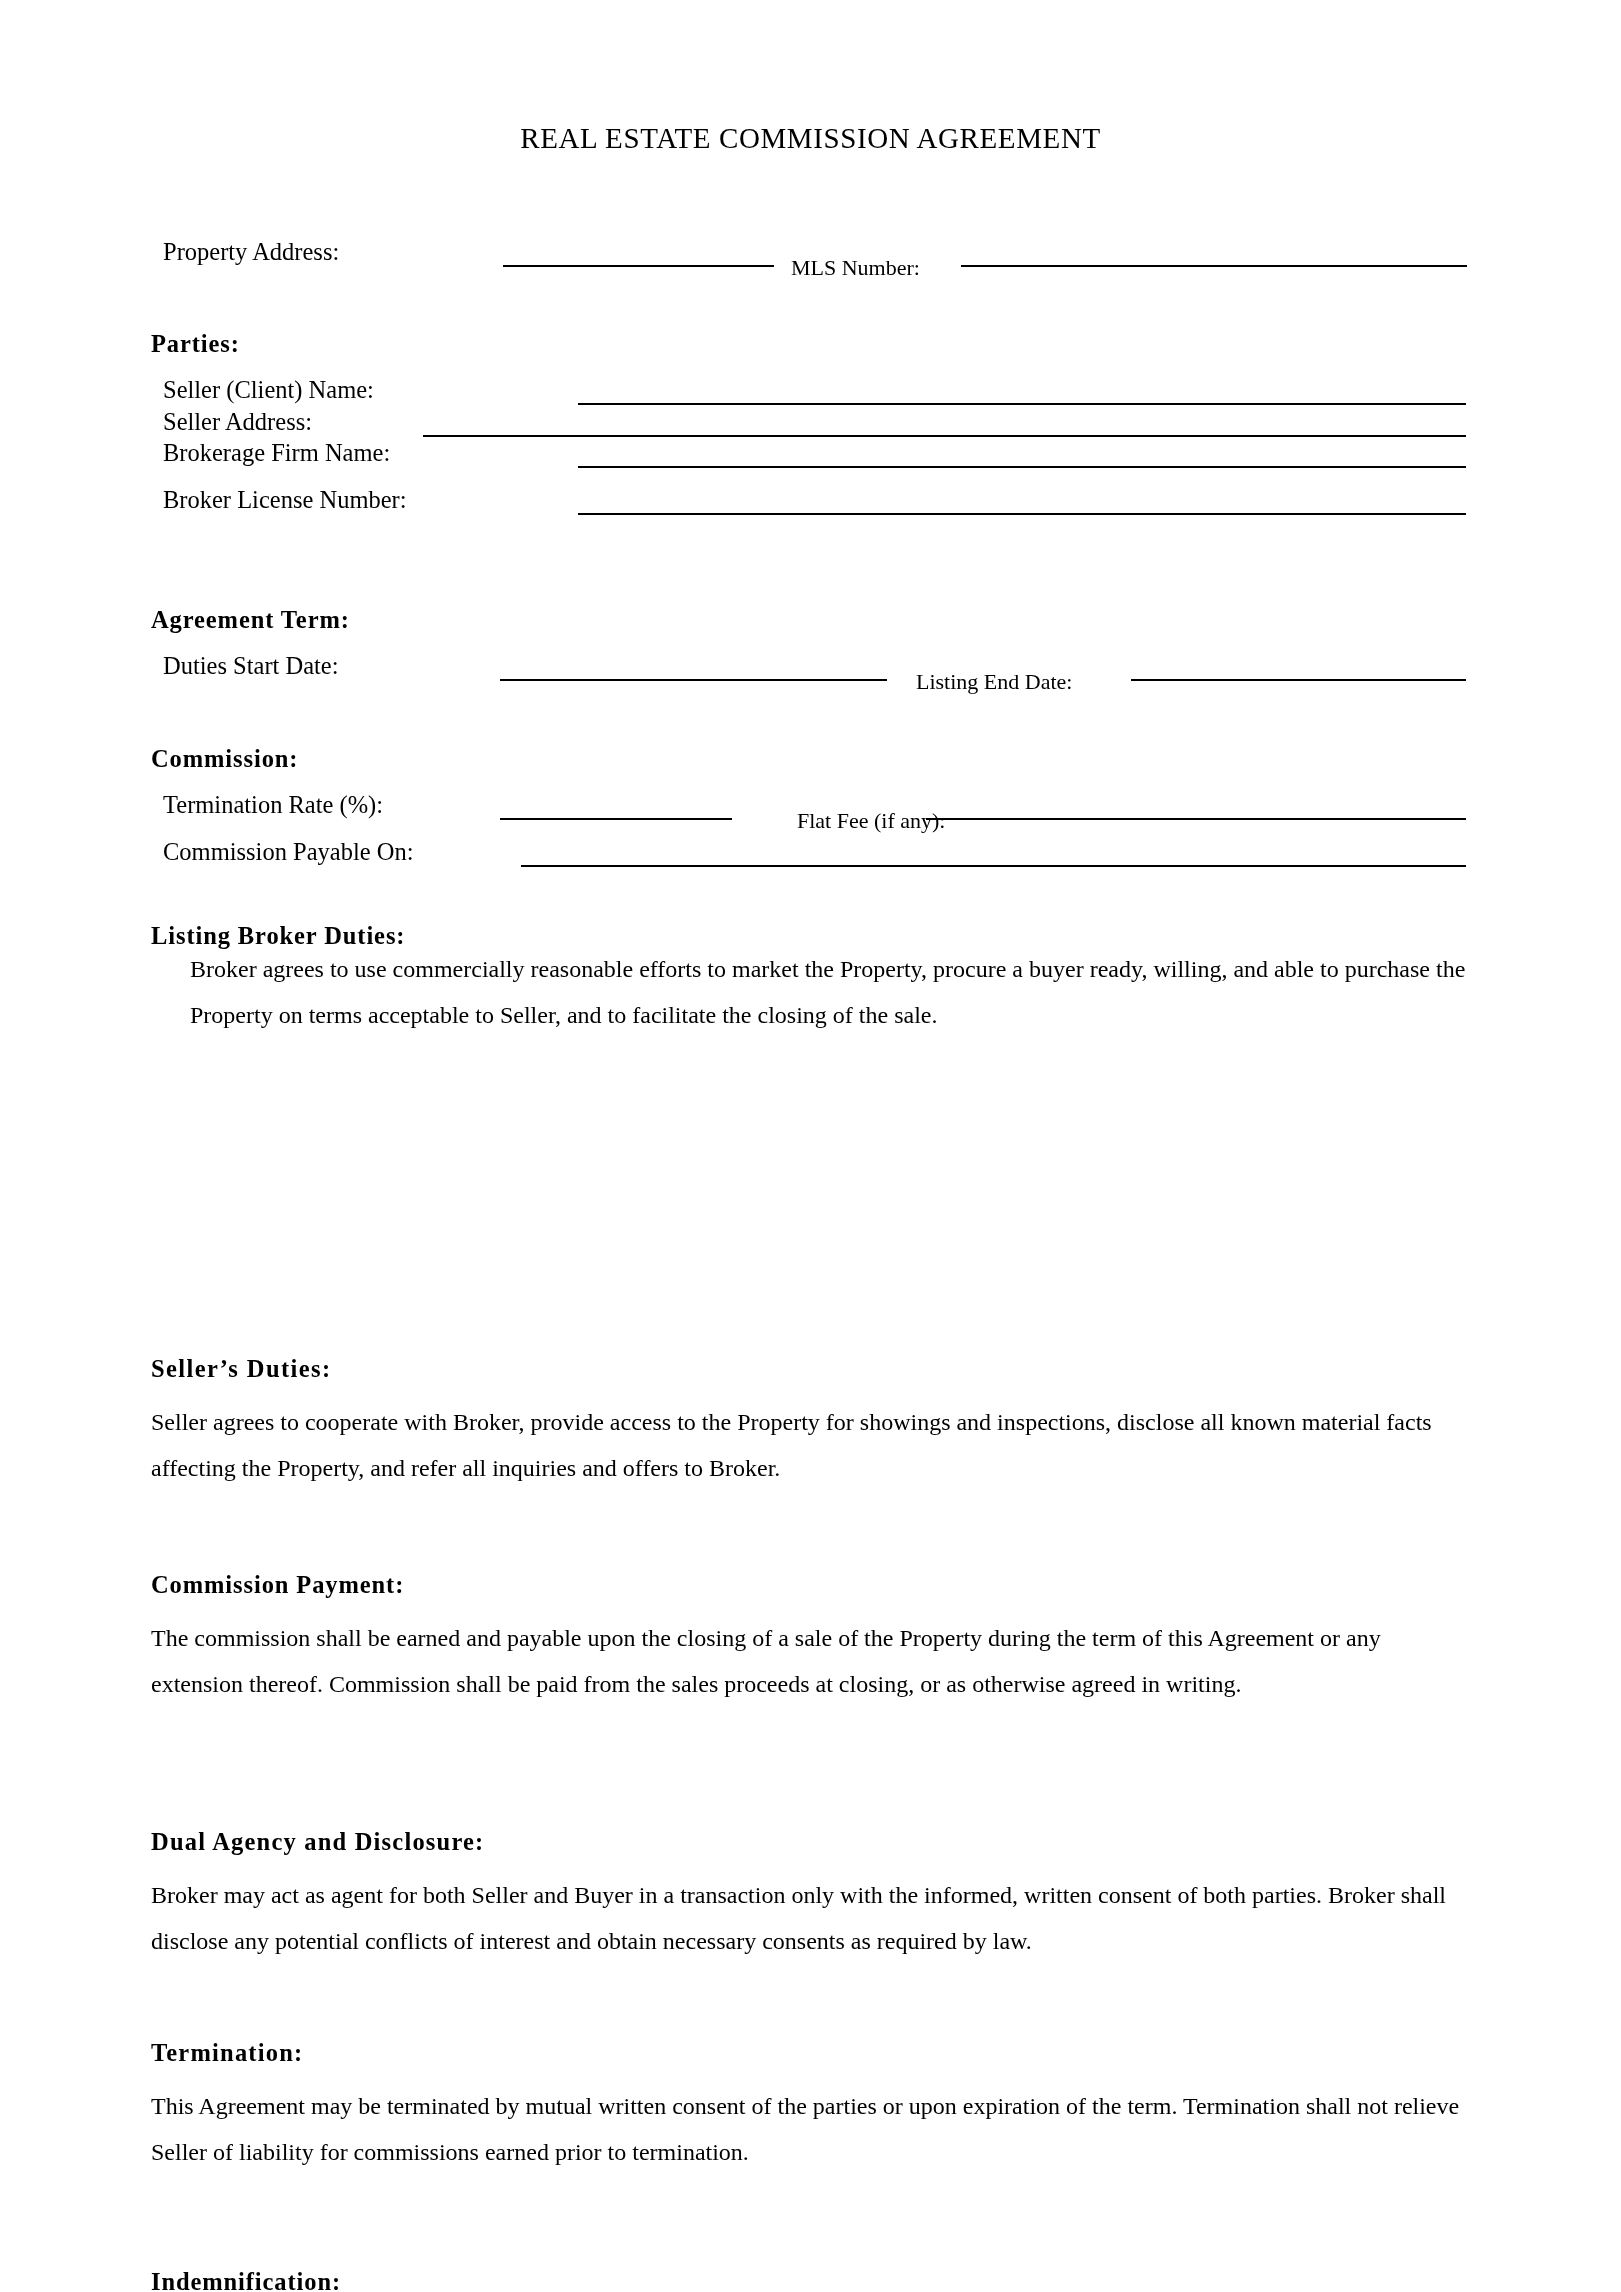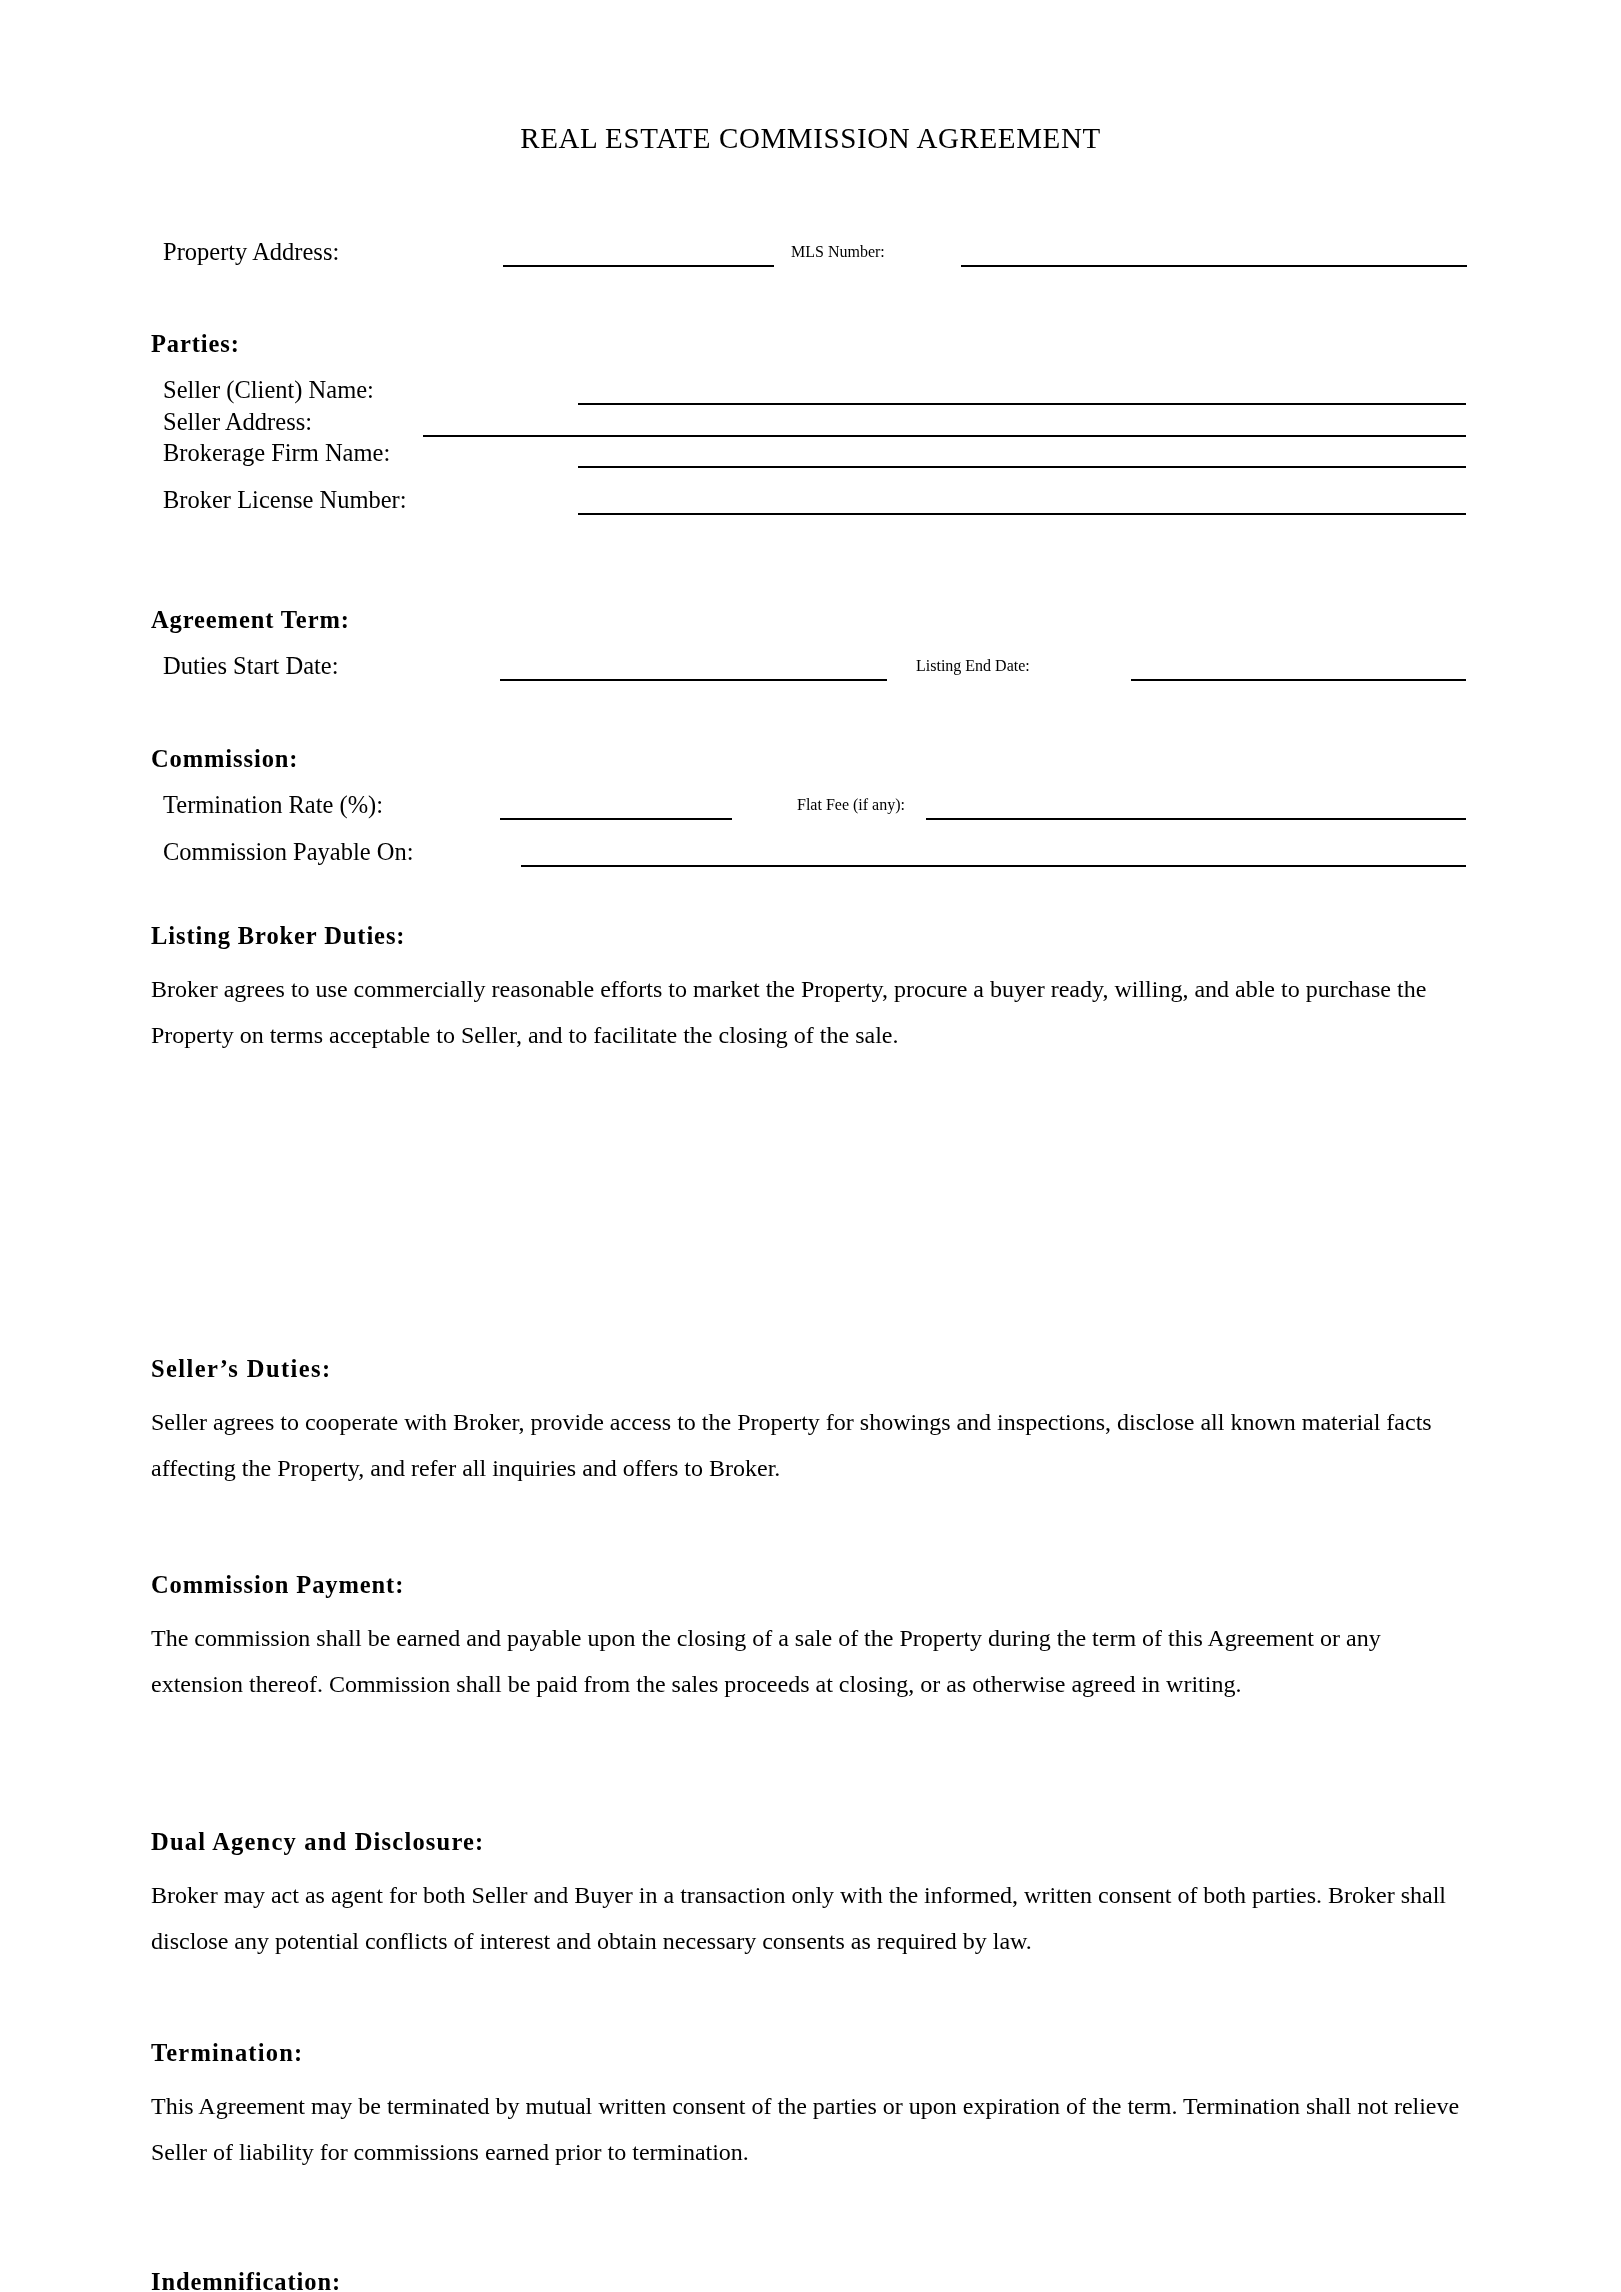--- a/index.html
+++ b/index.html
@@ -41,22 +41,22 @@
     position: absolute;
     left: 0;
     top: 0;
     font-size: 24.5px;
     white-space: nowrap;
     line-height: 33px;
     margin-left: 12px;
   }
   .label2 {
     position: absolute;
-    top: 0;
-    font-size: 16px;
+    top: 16px;
+    font-size: 22px;
     white-space: nowrap;
     line-height: 33px;
   }
   .rule {
     position: absolute;
     height: 0;
     border-bottom: 2.9px solid #000000;
   }
 
   
@@ -131,21 +131,21 @@
     <span class="label2" style="left:613px;margin-left:33px;">Flat Fee (if any):</span>
     <span class="rule" style="left:775px; width:540px; top:30px;"></span>
   </div>
 
   <div class="row" style="top:835px;">
     <span class="label">Commission Payable On:</span>
     <span class="rule" style="left:370px; width:945px; top:30px;"></span>
   </div>
 
   <div class="sec-head" style="top:919px;">Listing Broker Duties:</div>
-  <div class="para" style="top:966px;">Broker agrees to use commercially reasonable efforts to market the Property, procure a buyer ready, willing, and able to purchase the Property on terms acceptable to Seller, and to facilitate the closing of the sale.</div>
+  <div class="para" style="top:946px;margin-left:39px;">Broker agrees to use commercially reasonable efforts to market the Property, procure a buyer ready, willing, and able to purchase the Property on terms acceptable to Seller, and to facilitate the closing of the sale.</div>
 
   <div class="sec-head" style="top:1352px; letter-spacing:1.4px;">Seller’s Duties:</div>
   <div class="para" style="top:1399px;">Seller agrees to cooperate with Broker, provide access to the Property for showings and inspections, disclose all known material facts affecting the Property, and refer all inquiries and offers to Broker.</div>
 
   <div class="sec-head" style="top:1568px;">Commission Payment:</div>
   <div class="para" style="top:1615px;">The commission shall be earned and payable upon the closing of a sale of the Property during the term of this Agreement or any extension thereof. Commission shall be paid from the sales proceeds at closing, or as otherwise agreed in writing.</div>
 
   <div class="sec-head" style="top:1825px; letter-spacing:1.2px;">Dual Agency and Disclosure:</div>
   <div class="para" style="top:1872px;">Broker may act as agent for both Seller and Buyer in a transaction only with the informed, written consent of both parties. Broker shall disclose any potential conflicts of interest and obtain necessary consents as required by law.</div>
 

